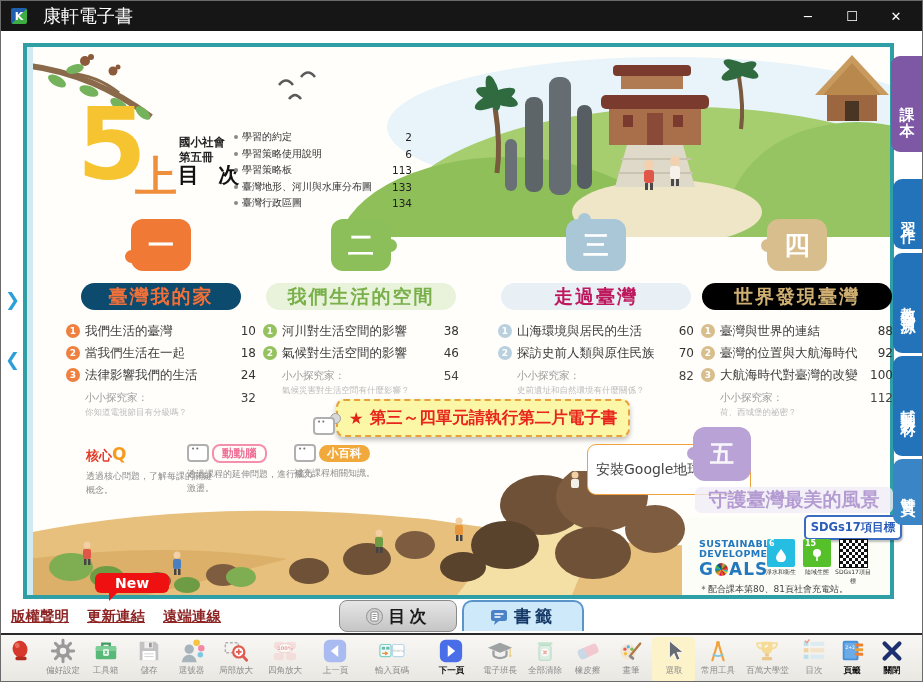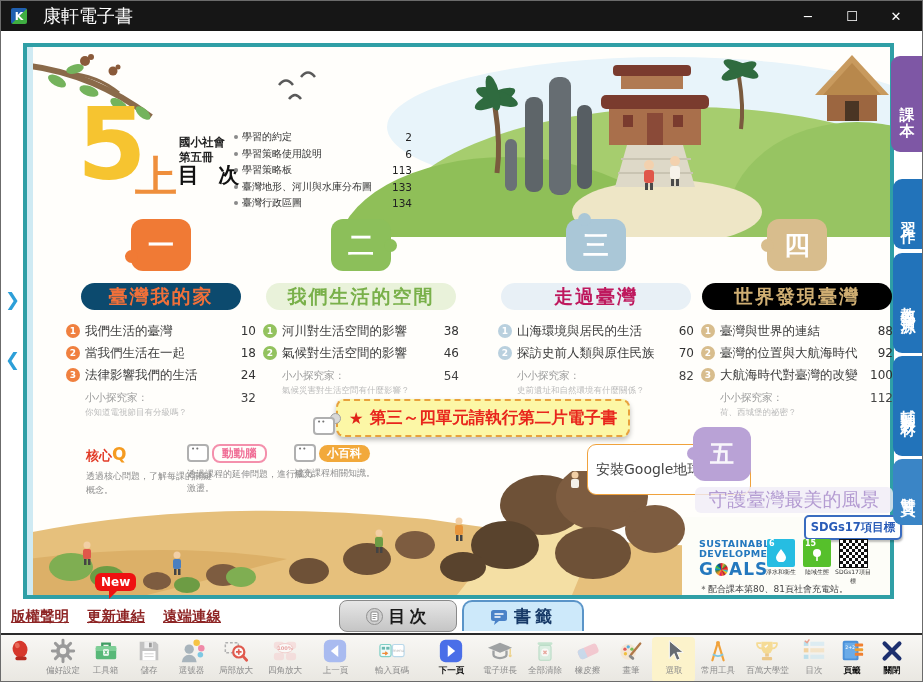--- a/index.html
+++ b/index.html
@@ -72,21 +72,21 @@
   .lg-desc{font-size:9px;color:#8e8e8e;line-height:1.55;margin-top:5px;width:128px}
   
   #ge-badge{position:absolute;left:560px;top:397px;height:17px;border:1.5px solid #f0a23c;border-radius:9px;background:#fff;
             display:flex;align-items:center;padding:16px 8px;font-size:14px;color:#444;z-index:6;cursor:pointer}
   #ge-badge .v{color:#e8641c;font-weight:bold;margin-left:3px}
   
   #u5-puz{position:absolute;left:666px;top:380px;width:58px;height:54px;border-radius:12px;background:#b9a2d6;display:flex;align-items:center;
           justify-content:center;color:rgba(255,255,255,.9);font-size:24px;font-weight:bold;z-index:6}
   #u5-puz::after{content:"";position:absolute;left:-6px;top:20px;width:13px;height:13px;border-radius:50%;background:#b9a2d6}
   #u5-title{position:absolute;left:724px;top:414px;font-size:16.5px;font-weight:bold;color:#b49cd2;z-index:6}
-  #u5-sub{position:absolute;left:668px;top:440px;width:198px;text-align:center;font-size:19px;font-weight:normal;color:#b49cd2;
+  #u5-sub{position:absolute;left:668px;top:440px;width:198px;text-align:center;font-size:19px;font-weight:bold;color:#b49cd2;
           background:rgba(240,236,248,.8);border-radius:6px;z-index:6}
   
   #sdgs-btn{position:absolute;left:777px;top:468px;width:94px;height:21px;border:2px solid #3a6cc0;border-radius:5px;background:#fff;
             display:flex;align-items:center;justify-content:center;font-size:11.5px;font-weight:bold;color:#2a5cb8;z-index:7;
             box-shadow:1px 2px 2px rgba(0,0,0,.25);cursor:pointer}
   #sdg-logo{position:absolute;left:672px;top:492px;z-index:7;color:#2478be;font-weight:bold;line-height:1.1}
   #sdg-logo .sl{font-size:9.5px;letter-spacing:.4px}
   #sdg-logo .sl3{font-size:17px;display:flex;align-items:center;letter-spacing:1px}
   .wheel{width:13px;height:13px;border-radius:50%;margin:0 1px;
          background:conic-gradient(#e5243b,#dda63a,#4c9f38,#c5192d,#ff3a21,#26bde2,#fcc30b,#a21942,#fd6925,#dd1367,#fd9d24,#bf8b2e,#3f7e44,#0a97d9,#56c02b,#00689d,#19486a,#e5243b)}
@@ -108,22 +108,22 @@
   .side-tab{position:absolute;right:0;color:#fff;font-weight:bold;font-size:15px;writing-mode:vertical-rl;text-orientation:upright;
             display:flex;align-items:center;justify-content:center;border-radius:9px 0 0 9px;cursor:pointer;z-index:10}
   #tab-textbook{top:55px;height:96px;width:31px;background:#7e57a5;letter-spacing:16px;padding-top:14px;box-sizing:border-box}
   #tab-workbook{top:178px;height:70px;width:29px;background:#2273ba;letter-spacing:8px;padding-top:6px;box-sizing:border-box}
   #tab-resources{top:252px;height:100px;width:29px;background:#2273ba;letter-spacing:4px}
   #tab-aux{top:355px;height:100px;width:29px;background:#2273ba;letter-spacing:4px}
   #tab-dual{top:458px;height:66px;width:29px;background:#3a85c6;letter-spacing:6px}
   
   #footer-links{position:absolute;left:10px;top:606px;display:flex;gap:18px;z-index:8}
   .flink{font-size:14.5px;font-weight:bold;color:#8e2525;text-decoration:underline;cursor:pointer;white-space:nowrap}
-  #new-badge{position:absolute;left:94px;top:572px;background:#ef1111;color:#fff;font-size:12px;font-weight:bold;
-             padding:2px 6px;border-radius:6px;z-index:9}
+  #new-badge{position:absolute;left:94px;top:572px;background:#ef1111;color:#fff;font-size:14px;font-weight:bold;
+             padding:2px 20px;border-radius:6px;z-index:9}
   #new-badge::after{content:"";position:absolute;left:14px;bottom:-8px;border:5px solid transparent;border-top-color:#ef1111;border-left-color:#ef1111}
   #toc-tab{position:absolute;left:338px;top:599px;width:116px;height:30px;background:linear-gradient(#e6e6e6,#c5c5c5);
            border:1px solid #8a8a8a;border-radius:8px;display:flex;align-items:center;justify-content:center;gap:6px;
            font-size:17px;font-weight:bold;color:#1a1a1a;z-index:8;cursor:pointer;letter-spacing:4px}
   #bm-tab{position:absolute;left:461px;top:599px;width:122px;height:31px;background:#cde9fa;border:2px solid #5a94c8;border-bottom:none;
           border-radius:10px 10px 0 0;display:flex;align-items:center;justify-content:center;gap:6px;font-size:17px;font-weight:bold;
           color:#173a68;z-index:8;cursor:pointer;box-sizing:border-box;letter-spacing:4px}
   
   #toolbar{position:absolute;left:0;top:632px;width:923px;height:50px;background:linear-gradient(#f8f7f4,#e9e7e1);
            border-top:2px solid #2a2a2a;display:flex;align-items:flex-start;padding-top:2px;box-sizing:border-box;z-index:20}

